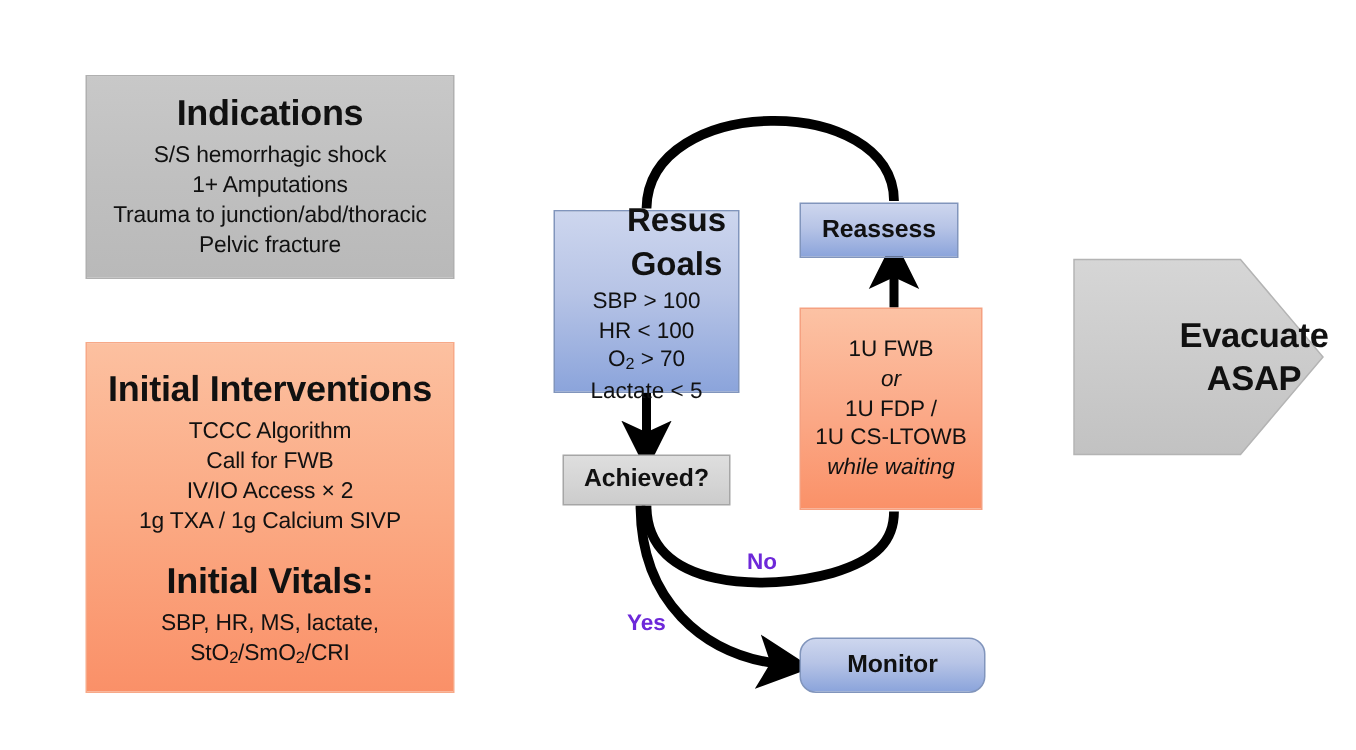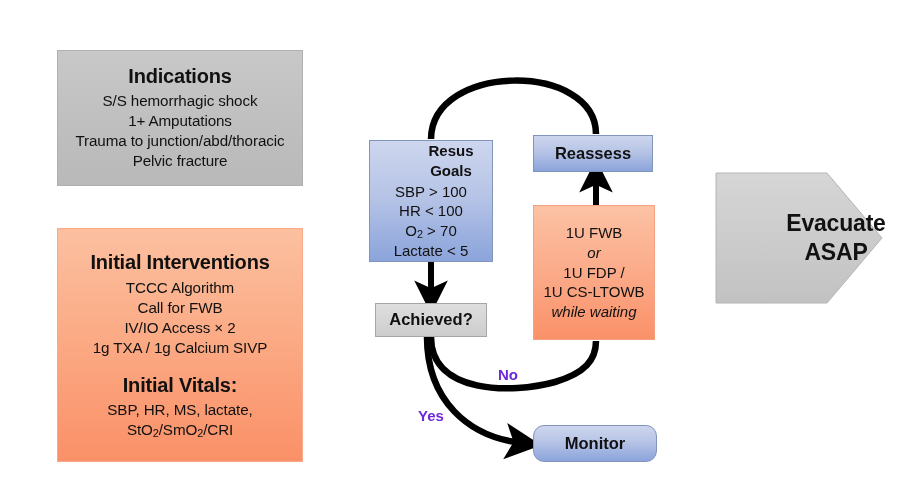--- a/index.html
+++ b/index.html
@@ -40,21 +40,21 @@
     padding: 6px 4px 8px 4px;
   }
   #interventions-panel {
     left: 57px; top: 228px; width: 246px; height: 234px;
     background: linear-gradient(180deg, #fcc0a0 0%, #fba983 50%, #fa9068 100%);
     border: 1px solid #f7a988;
     padding: 8px 4px;
   }
   .panel-title {
     font-weight: bold;
-    font-size: 20px;
+    font-size: 24px;
     letter-spacing: -0.2px;
     margin-bottom: 2px;
   }
   .panel-line {
     font-size: 15.2px;
     letter-spacing: -0.1px;
   }
   .spacer-line { height: 14px; }
 
   
@@ -72,32 +72,32 @@
   }
   .node-gray {
     background: linear-gradient(180deg, #dedede 0%, #d4d4d4 60%, #cccccc 100%);
     border: 1px solid #a6a6a6;
   }
 
   #resus-goals-node {
     left: 369px; top: 140px; width: 124px; height: 122px;
   }
   #resus-goals-node .node-title {
-    font-size: 15px;
+    font-size: 22px;
     font-weight: bold;
     margin-bottom: 1px;
     margin-left: 40px;
   }
   #resus-goals-node .node-line {
     font-size: 15px;
     font-weight: normal;
   }
 
   #reassess-node {
-    left: 533px; top: 135px; width: 120px; height: 37px;
+    left: 533px; top: 135px; width: 106px; height: 37px;
     font-size: 16.5px;
   }
   #achieved-node {
     left: 375px; top: 303px; width: 112px; height: 34px;
     font-size: 16.5px;
   }
   #monitor-node {
     left: 533px; top: 425px; width: 124px; height: 37px;
     font-size: 16.5px;
     border-radius: 11px;

